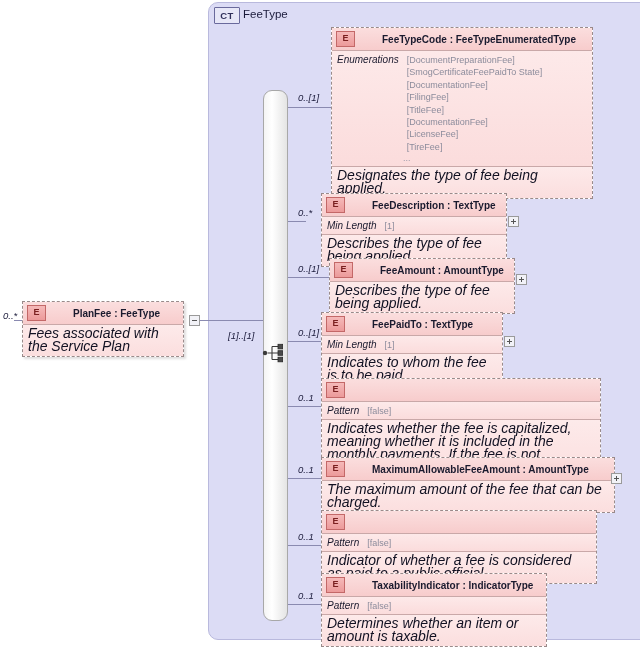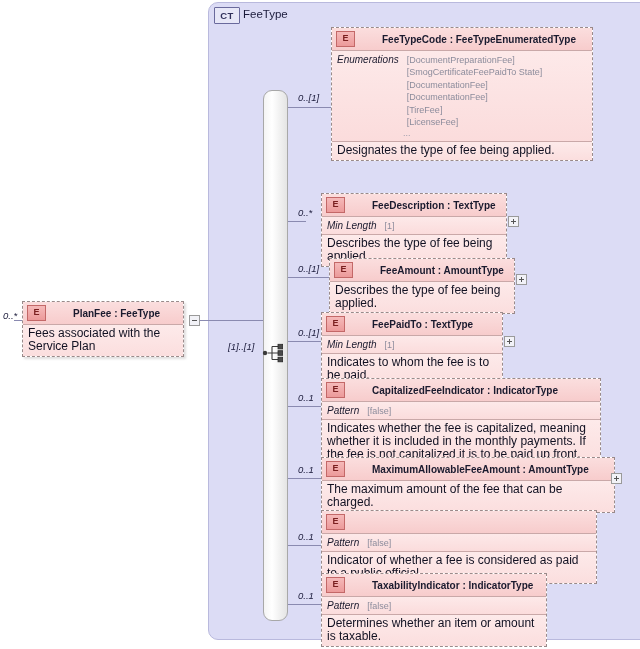--- a/index.html
+++ b/index.html
@@ -158,21 +158,22 @@
   .facet-vals div { white-space: nowrap; }
   .enum-ellipsis {
     font-size: 9px;
     color: #9a9aaa;
     padding-left: 66px;
     line-height: 11px;
   }
   .doc {
     background: linear-gradient(to bottom, #fdeaea 0%, #fbdede 100%);
     padding: 2px 6px 3px 5px;
-    font-size: 12px;
+    font-style: italic;
+    font-size: 14px;
     color: #111122;
     line-height: 13px;
   }
 
   
   .toggle {
     position: absolute;
     width: 11px;
     height: 11px;
     border: 1px solid #9a9a9a;
@@ -220,41 +221,43 @@
     <span class="node-title"><span>PlanFee</span>
       <span class="sep">:</span>
       <span>FeeType</span></span>
   </div>
   <div class="doc">Fees associated with the Service Plan</div>
 </div>
 <div class="card" style="left:3px; top:310px;">0..*</div>
 <div class="toggle" style="left:189px; top:315px;"></div>
 <div class="hline" style="left:200px; top:320px; width:63px;"></div>
 <div class="hline" style="left:14px; top:320px; width:8px;"></div>
-<div class="card" style="left:228px; top:341px;">[1]..[1]</div>
+<div class="card" style="left:228px; top:330px;">[1]..[1]</div>
 
 <div class="hline" style="left:288px; top:107px; width:43px;"></div>
 <div class="card" style="left:298px; top:92px;">0..[1]</div>
 <div class="node" style="left:331px; top:27px; width:262px;">
   <div class="node-head">
     <span class="e-badge">E</span>
     <span class="node-title"><span>FeeTypeCode</span>
       <span class="sep">:</span>
       <span>FeeTypeEnumeratedType</span></span>
   </div>
   <div class="facets">
     <div class="facet-row">
       <span class="facet-name">Enumerations</span>
       <span class="facet-vals">
           <div>[DocumentPreparationFee]</div>
           <div>[SmogCertificateFeePaidTo State]</div>
           <div>[DocumentationFee]</div>
+          <div>[FilingFee]</div>
+          <div>[TitleFee]</div>
           <div>[DocumentationFee]</div>
+          <div>[LicenseFee]</div>
           <div>[TireFee]</div>
-          <div>[LicenseFee]</div>
         </span>
     </div>
     <div class="enum-ellipsis">...</div>
   </div>
   <div class="doc">Designates the type of fee being applied.</div>
 </div>
 
 <div class="hline" style="left:288px; top:221px; width:18px;"></div>
 <div class="card" style="left:298px; top:207px;">0..*</div>
 <div class="node" style="left:321px; top:193px; width:186px;">
@@ -308,23 +311,20 @@
   </div>
   <div class="doc">Indicates to whom the fee is to be paid.</div>
 </div>
 <div class="toggle plus" style="left:504px; top:336px;"></div>
 
 <div class="hline" style="left:288px; top:406px; width:33px;"></div>
 <div class="card" style="left:298px; top:392px;">0..1</div>
 <div class="node" style="left:321px; top:378px; width:280px;">
   <div class="node-head">
     <span class="e-badge">E</span>
-    <span class="node-title"><span>CapitalizedFeeIndicator</span>
-      <span class="sep">:</span>
-      <span>IndicatorType</span></span>
   </div>
   <div class="facets">
     <div class="facet-row">
       <span class="facet-name">Pattern</span>
       <span class="facet-vals">
           <div>[false]</div>
         </span>
     </div>
   </div>
   <div class="doc">Indicates whether the fee is capitalized, meaning whether it is included in the monthly payments. If the fee is not capitalized it is to be paid up front.</div>

